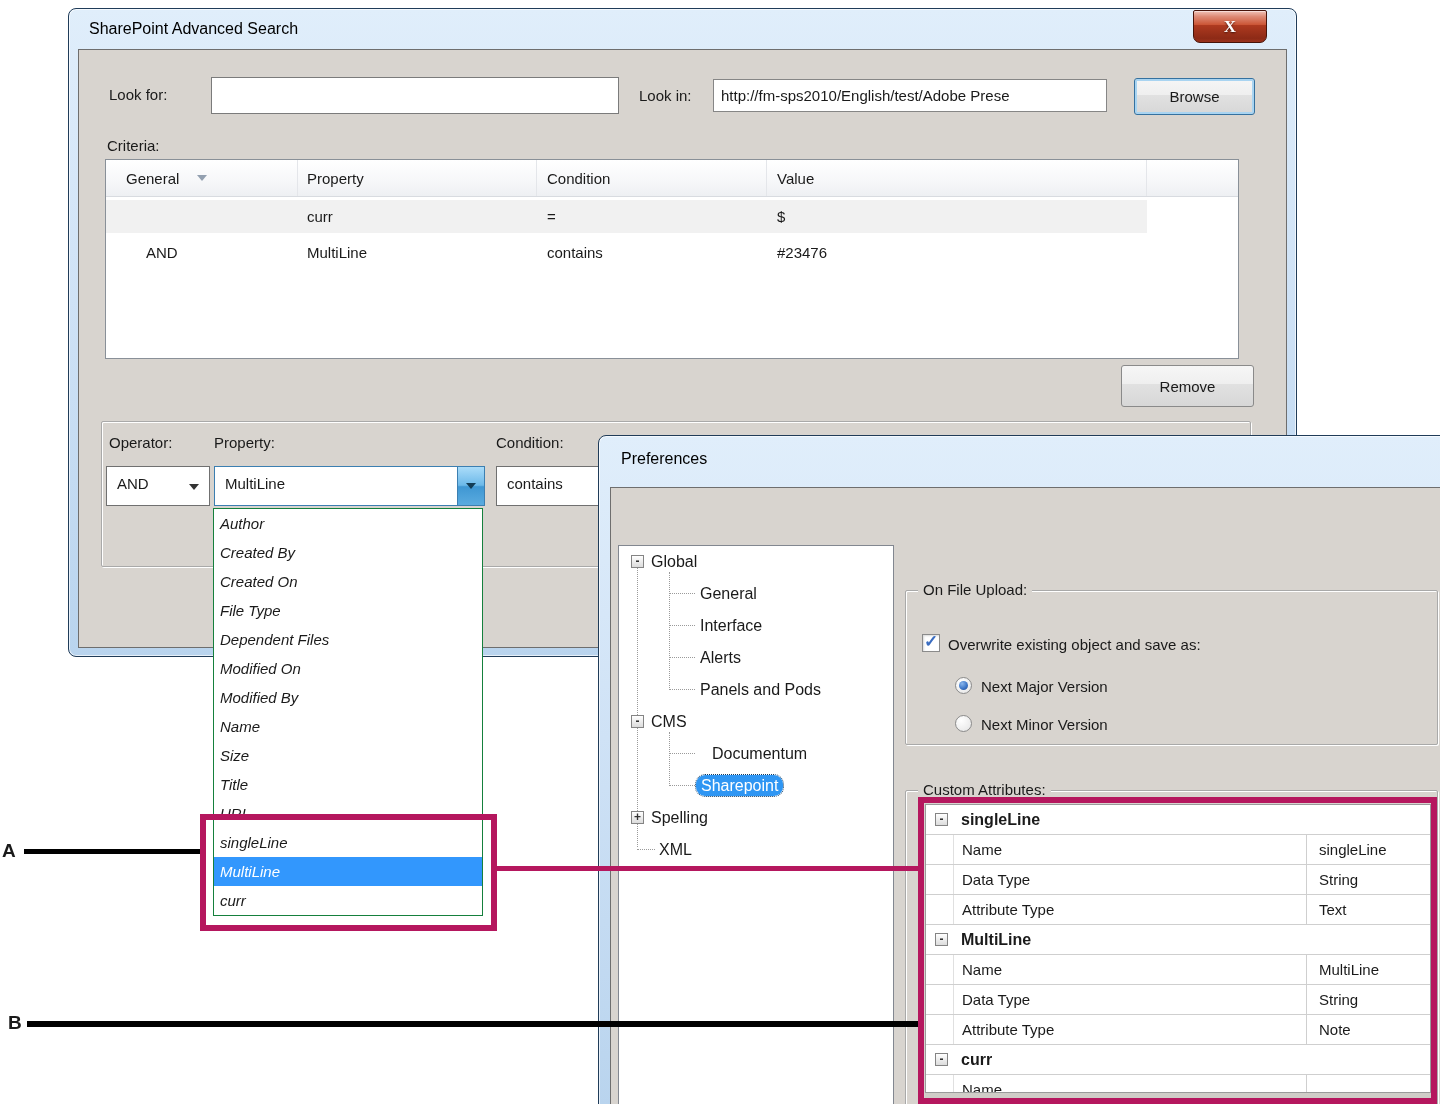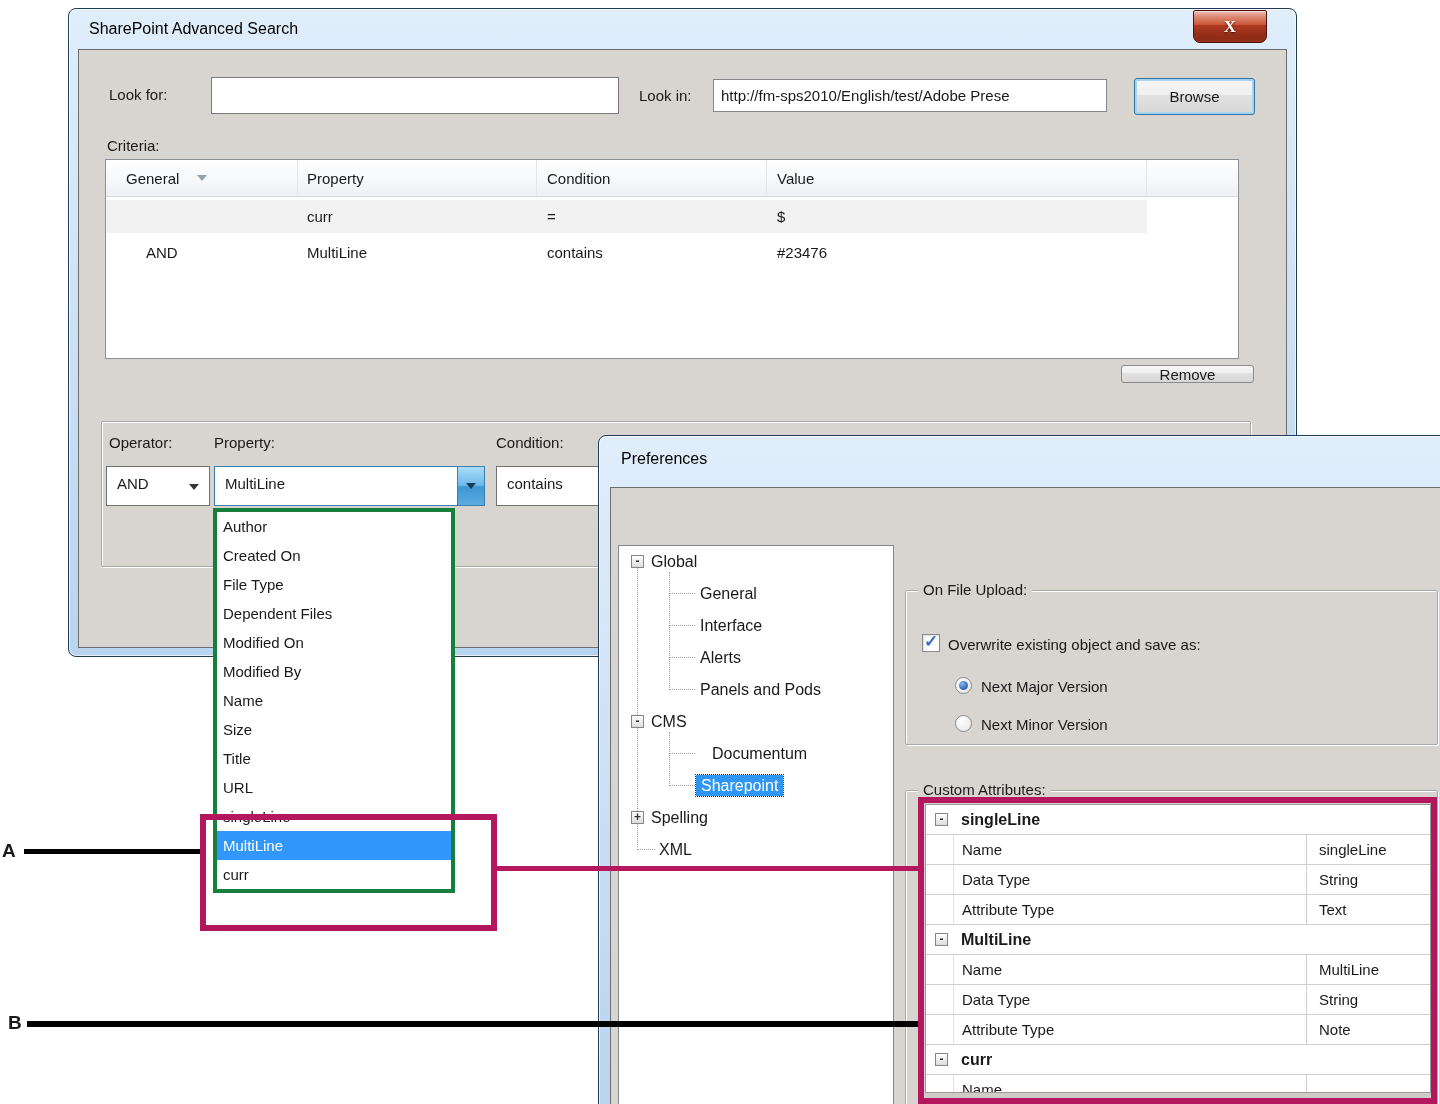--- a/index.html
+++ b/index.html
@@ -60,36 +60,36 @@
   .combo .txt { position:absolute; left:10px; top:8px; white-space:nowrap; }
   .arr-dn { position:absolute; width:0; height:0; border-left:5px solid transparent;
       border-right:5px solid transparent; border-top:6px solid #333; }
   #prop-combo { border-color:#3c7fb1; }
   #prop-combo .dd-btn { position:absolute; right:0; top:0; width:27px; height:100%;
       border-left:1px solid #3c7fb1;
       background:linear-gradient(180deg,#abdcf9 0%,#6cb9e9 48%,#3f97d3 52%,#5aabdf 100%); }
   #prop-combo .dd-btn .arr-dn { left:8px; top:16px; border-top-color:#123c55; }
 
   
-  #dd-list { position:absolute; left:213px; top:508px; width:242px; background:#fff;
-      border:4px solid #15803d; z-index:30; }
+  #dd-list { position:absolute; left:213px; top:508px; width:270px; background:#fff;
+      border:1px solid #15803d; z-index:30;font-style:italic; }
   .dd-item { height:29px; line-height:29px; padding-left:6px; font-size:15px; white-space:nowrap; }
   .dd-item.sel { background:#3297fd; color:#fff; }
 
   
   #pref-win { left:598px; top:435px; width:845px; height:672px; border-radius:8px 0 0 0; z-index:50; }
   #pref-client { left:11px; top:51px; width:834px; height:621px; border-right:none; border-bottom:none; }
 
   #tree-panel { position:absolute; left:7px; top:57px; width:276px; height:563px;
       background:#fff; border:1px solid #828790; overflow:hidden; }
   .tree-line { position:absolute; border-left:1px dotted #9a9a9a; width:0; }
   .tree-row { position:absolute; display:flex; align-items:center; height:21px; font-size:16px; white-space:nowrap; }
   .tree-child::before { content:""; position:absolute; left:-31px; top:10px; width:26px;
       border-top:1px dotted #9a9a9a; }
-  .tree-row.tsel { background:#2f96f3; color:#fff; outline:1px dotted #0b3a66; padding:1px 5px; }
+  .tree-row.tsel { background:#2f96f3; color:#fff; outline:1px dotted #0b3a66; padding:1px 5px;border-radius:9px; }
   .tree-row.tsel::before { left:-27px; }
   .tree-noexp::before { content:""; position:absolute; left:-22px; top:10px; width:18px;
       border-top:1px dotted #9a9a9a; }
   .expander { width:13px; height:13px; border:1px solid #848484; flex:0 0 13px;
       background:linear-gradient(180deg,#fff,#dcdcdc); color:#333; font-size:12px; font-weight:bold;
       line-height:10px; text-align:center; }
   .tree-label { margin-left:7px; }
   .tree-noexp .tree-label { margin-left:0; }
 
   .ofu-label { position:absolute; font-size:15px; white-space:nowrap; }
@@ -173,21 +173,21 @@
             <div class="crit-row">
               <div class="cc c-op">AND</div>
               <div class="cc c-prop">MultiLine</div>
               <div class="cc c-cond">contains</div>
               <div class="cc c-val">#23476</div>
               <div class="cc c-sp"></div>
             </div>
           </div>
       </div>
 
-      <div class="btn" style="left:1042px;top:315px;width:133px;height:18px;">Remove</div>
+      <div class="btn" style="left:1042px;top:315px;width:133px;height:42px;">Remove</div>
 
       <div id="editor-group" class="groupbox">
         <div class="lbl" style="left:7px;top:12px;">Operator:</div>
         <div class="lbl" style="left:112px;top:12px;">Property:</div>
         <div class="lbl" style="left:394px;top:12px;text-align:center;">Condition:</div>
 
         <div class="combo" style="left:4px;top:44px;width:104px;height:40px;">
           <span class="txt">AND</span>
           <span class="arr-dn" style="right:10px;top:17px;"></span>
         </div>
@@ -199,20 +199,21 @@
         </div>
         <div class="combo" style="left:394px;top:44px;width:180px;height:40px;">
           <span class="txt">contains</span>
         </div>
       </div>
     </div>
   </div>
 
   <div id="dd-list">
       <div class="dd-item">Author</div>
+      <div class="dd-item">Created By</div>
       <div class="dd-item">Created On</div>
       <div class="dd-item">File Type</div>
       <div class="dd-item">Dependent Files</div>
       <div class="dd-item">Modified On</div>
       <div class="dd-item">Modified By</div>
       <div class="dd-item">Name</div>
       <div class="dd-item">Size</div>
       <div class="dd-item">Title</div>
       <div class="dd-item">URL</div>
       <div class="dd-item">singleLine</div>

